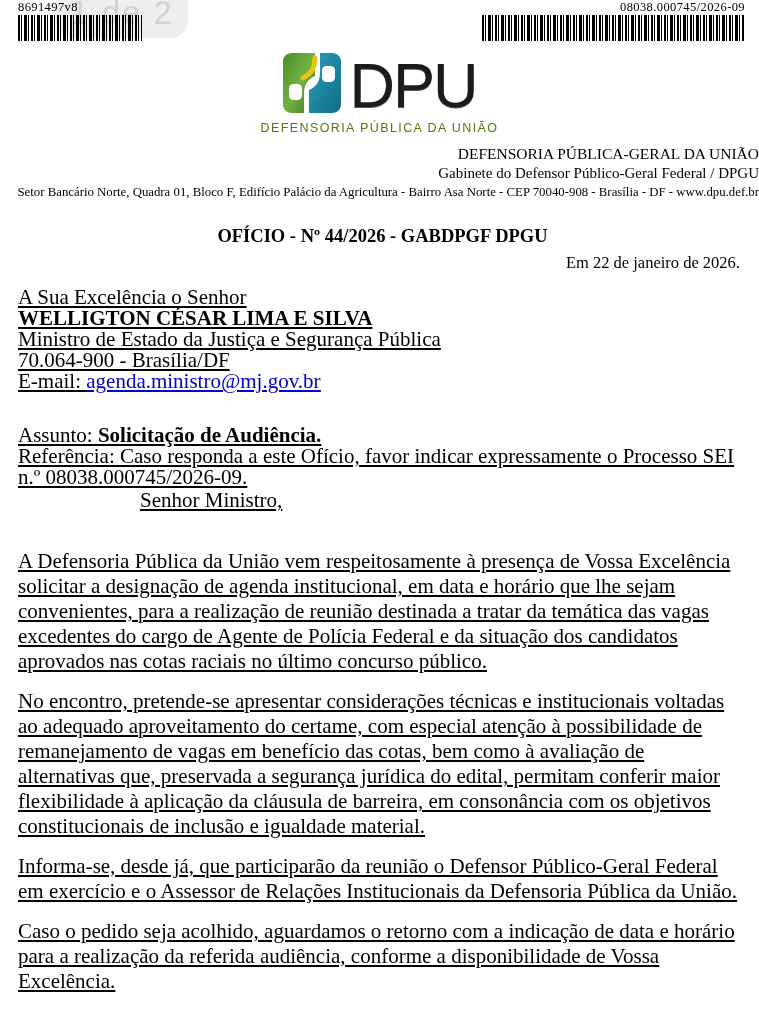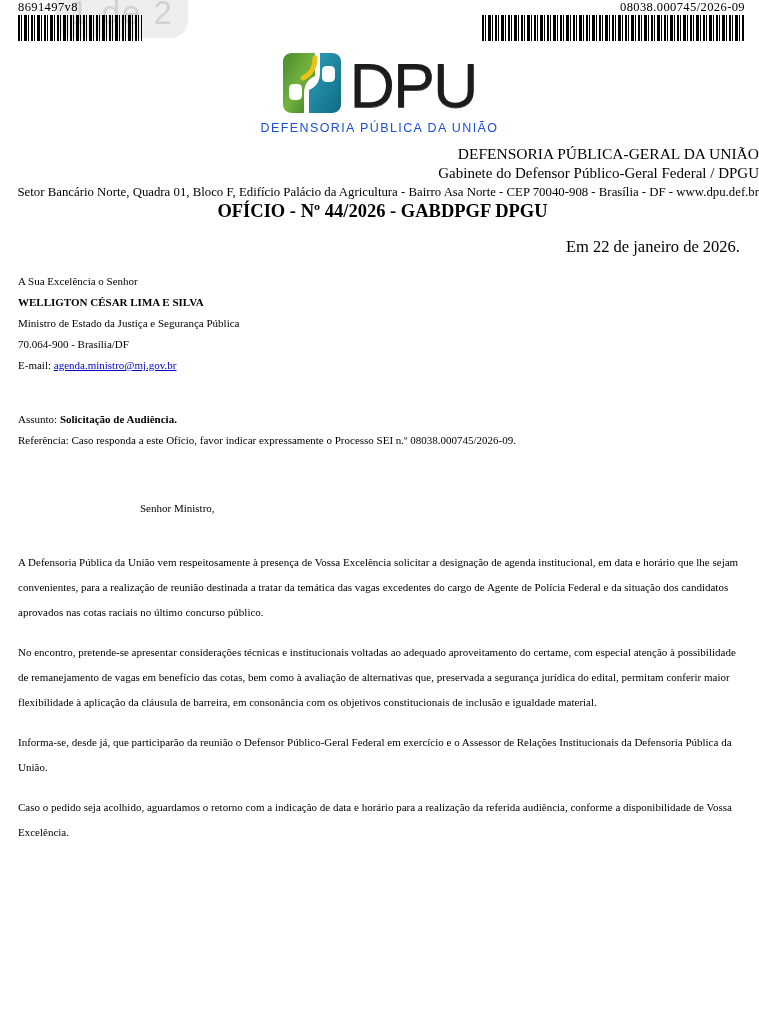--- a/index.html
+++ b/index.html
@@ -42,39 +42,39 @@
   }
   .logo-acronym{
     font-family:"Liberation Sans", sans-serif;
     font-weight:normal;font-size:63px;line-height:58px;
     letter-spacing:-2px;color:#1c1c1c;
     text-shadow:0 1px 0 #555;
   }
   .logo-subtitle{
     margin-top:3px;text-align:center;
     font-family:"Liberation Sans", sans-serif;
-    font-size:12.5px;letter-spacing:1.4px;color:#1d4ed8;
+    font-size:12.5px;letter-spacing:1.4px;color:#4d7c0f;
   }
   
   .letterhead{margin-top:9px;text-align:right;line-height:1.32;}
   .lh-org{font-size:15.5px;}
   .lh-office{font-size:15px;}
   .lh-address{font-size:12.8px;}
   .lh-seat{font-size:13.5px;}
   
-  .doc-title{text-align:center;font-weight:bold;font-size:18.5px;padding-left:6px;}
-  .date-line{margin-top:15px;text-align:right;padding-right:19px;font-size:16.5px;}
+  .doc-title{margin-top:25px;text-align:center;font-weight:bold;font-size:18.5px;padding-left:6px;}
+  .date-line{margin-top:6px;text-align:right;padding-right:19px;font-size:16.5px;}
   
-  .content{padding:0 19px 0 18px;font-size:11px;}
+  .content{padding:0 19px 0 18px;font-size:21px;text-decoration:underline;}
   .recipient{margin-top:14px;line-height:21px;}
   .recipient .name{font-weight:bold;}
   a.email-link{color:#0000cc;text-decoration:underline;}
   .meta{margin-top:33px;line-height:21px;}
   .bold{font-weight:bold;}
-  .greeting{margin-top:51px;padding-left:122px;}
+  .greeting{padding-left:122px;}
   .body-text{margin-top:36px;line-height:25px;}
   .body-text p{margin:0 0 15px 0;}
 </style>
 </head>
 <body>
 
 <div class="page">
 
   <div class="page-badge">
     <span>1 de 2</span>

